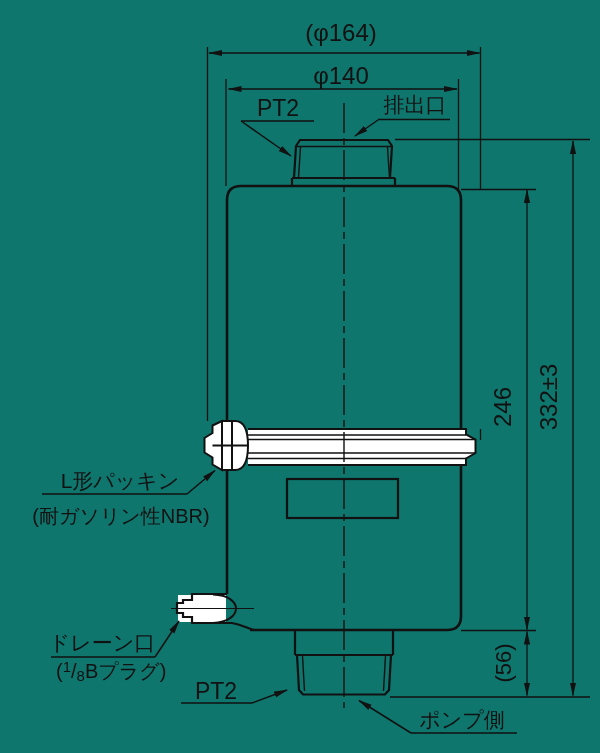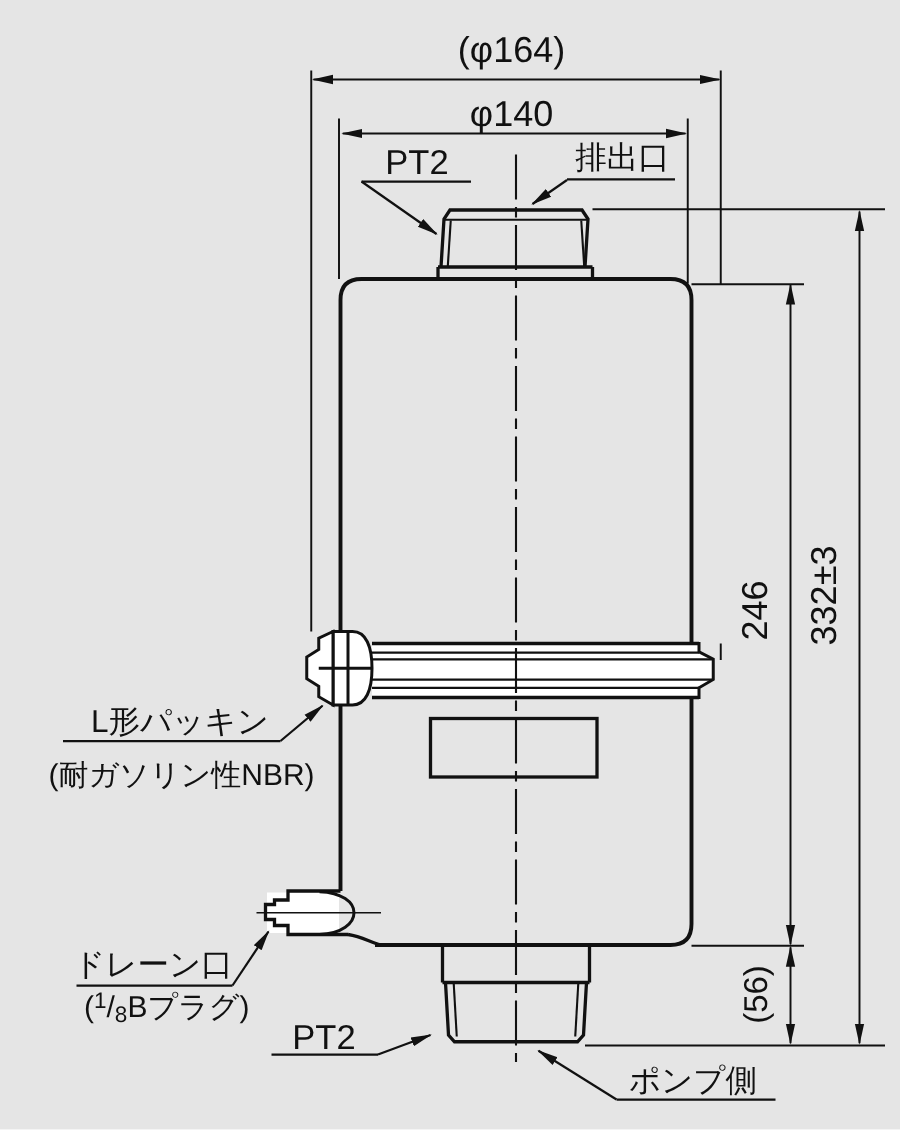--- a/index.html
+++ b/index.html
@@ -1,19 +1,19 @@
 <!DOCTYPE html>
 <html><head>
 <meta charset="utf-8">
 <style>
   html,body{margin:0;padding:0;background:#fff;}
   .stage{
     position:relative;
     width:600px;height:753px;
-    background:#e5e5e5;
+    background:#0f766e;
     font-family:"Liberation Sans", sans-serif;
     overflow:hidden;
   }
   svg{display:block;}
   text{
     font-family:"Liberation Sans","DejaVu Sans",sans-serif;
     fill:#111;
   }
   .dimtxt{font-size:24px;}
   .dimtxt-sm{font-size:22px;}

